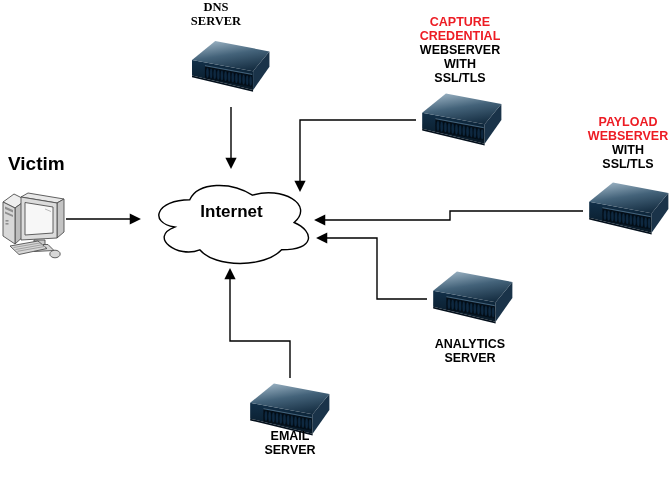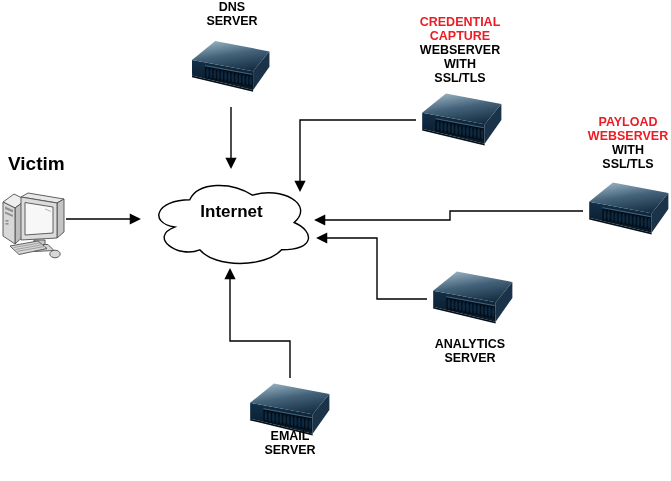--- a/index.html
+++ b/index.html
@@ -112,31 +112,31 @@
     <g fill="none" stroke="#000" stroke-width="1.4">
       <path d="M 66 219 H 132" marker-end="url(#arrow)"></path>
       <path d="M 231 107 V 160" marker-end="url(#arrow)"></path>
       <path d="M 416 120 H 300 V 183" marker-end="url(#arrow)"></path>
       <path d="M 583 211 H 450 V 220 H 323" marker-end="url(#arrow)"></path>
       <path d="M 427 299 H 377 V 238 H 325" marker-end="url(#arrow)"></path>
       <path d="M 290 378 V 341 H 230 V 277" marker-end="url(#arrow)"></path>
     </g>
   </svg>
 
-  <div class="node-label" style="left:172px;top:0;width:120px;">
+  <div class="node-label" style="left:156px;top:0;width:120px;font-family:Liberation Serif, serif;">
     <div>DNS</div>
     <div>SERVER</div>
   </div>
   <svg class="icon" style="left:186px;top:36px;" width="86" height="60">
       <use href="#rack-server"></use>
     </svg>
 
   <div class="node-label" style="left:400px;top:15px;width:120px;">
+    <div class="hl">CAPTURE</div>
     <div class="hl">CREDENTIAL</div>
-    <div class="hl">CAPTURE</div>
     <div>WEBSERVER</div>
     <div>WITH</div>
     <div>SSL/TLS</div>
   </div>
   <svg class="icon" style="left:416px;top:89px;" width="88" height="60">
       <use href="#rack-server"></use>
     </svg>
 
   <div class="node-label" style="left:572px;top:115px;width:112px;">
     <div class="hl">PAYLOAD</div>

